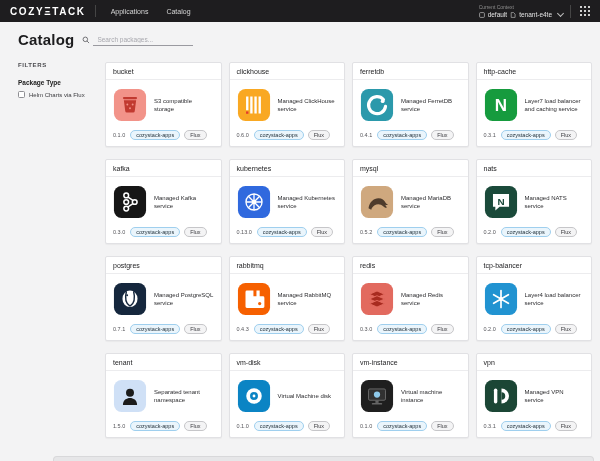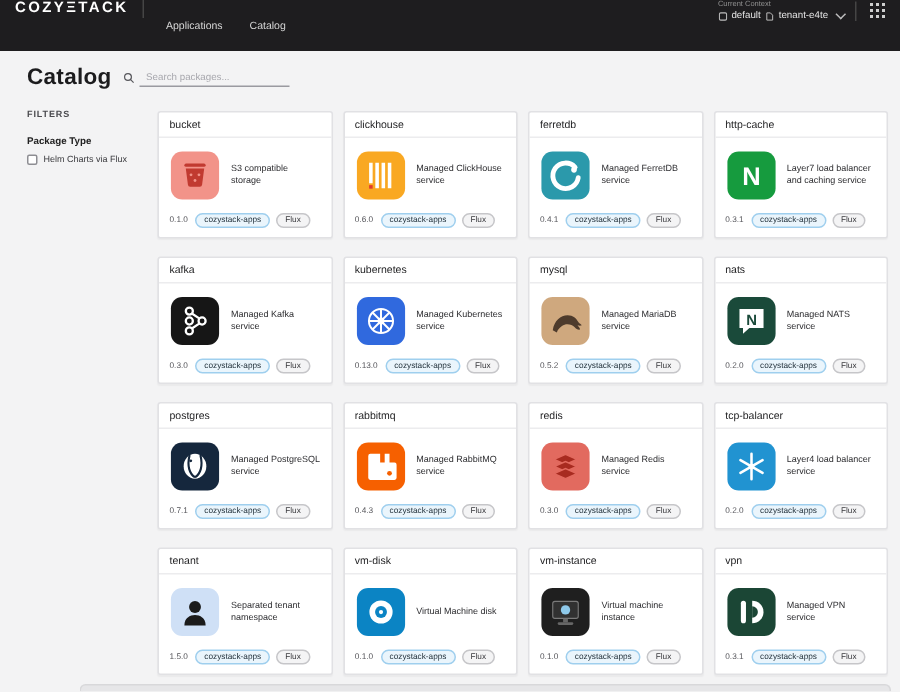--- a/index.html
+++ b/index.html
@@ -1,20 +1,20 @@
 <!DOCTYPE html>
 <html><head>
 <meta charset="utf-8">
 <style>
   * { box-sizing: border-box; margin: 0; padding: 0; }
   html,body { width:600px; height:461px; overflow:hidden; }
   body { font-family:"Liberation Sans", sans-serif; background:#f3f3f4; position:relative; }
 
   
-  .topnav { height:34px; background:#1e1d1f; display:flex; align-items:flex-start; color:#e8e8e8; padding:0 8px 0 10px; }
+  .topnav { height:22px; background:#1e1d1f; display:flex; align-items:center; color:#e8e8e8; padding:0 8px 0 10px; }
   .logo { color:#ffffff; font-size:10px; letter-spacing:1.6px; font-weight:bold; margin-right:9px; cursor:pointer; }
   .nav-divider { width:1px; height:12px; background:#454545; margin-right:6px; }
   .menu { display:flex; align-items:center; height:100%; }
   .menu a { color:#d6d6d6; font-size:7px; padding:0 9px; height:100%; display:flex; align-items:center; text-decoration:none; cursor:pointer; }
   .nav-right { margin-left:auto; display:flex; align-items:center; gap:7px; }
   .context { display:flex; flex-direction:column; align-items:flex-start; cursor:pointer; }
   .ctx-label { font-size:5px; color:#8f8f8f; margin-bottom:1px; }
   .ctx-row { display:flex; align-items:center; gap:3px; font-size:6.5px; color:#e3e3e3; }
   .ctx-ico svg { display:block; }
   .chev { width:5px; height:5px; border-right:1px solid #bdbdbd; border-bottom:1px solid #bdbdbd; transform:rotate(45deg); margin-left:3px; margin-top:-2px; }

